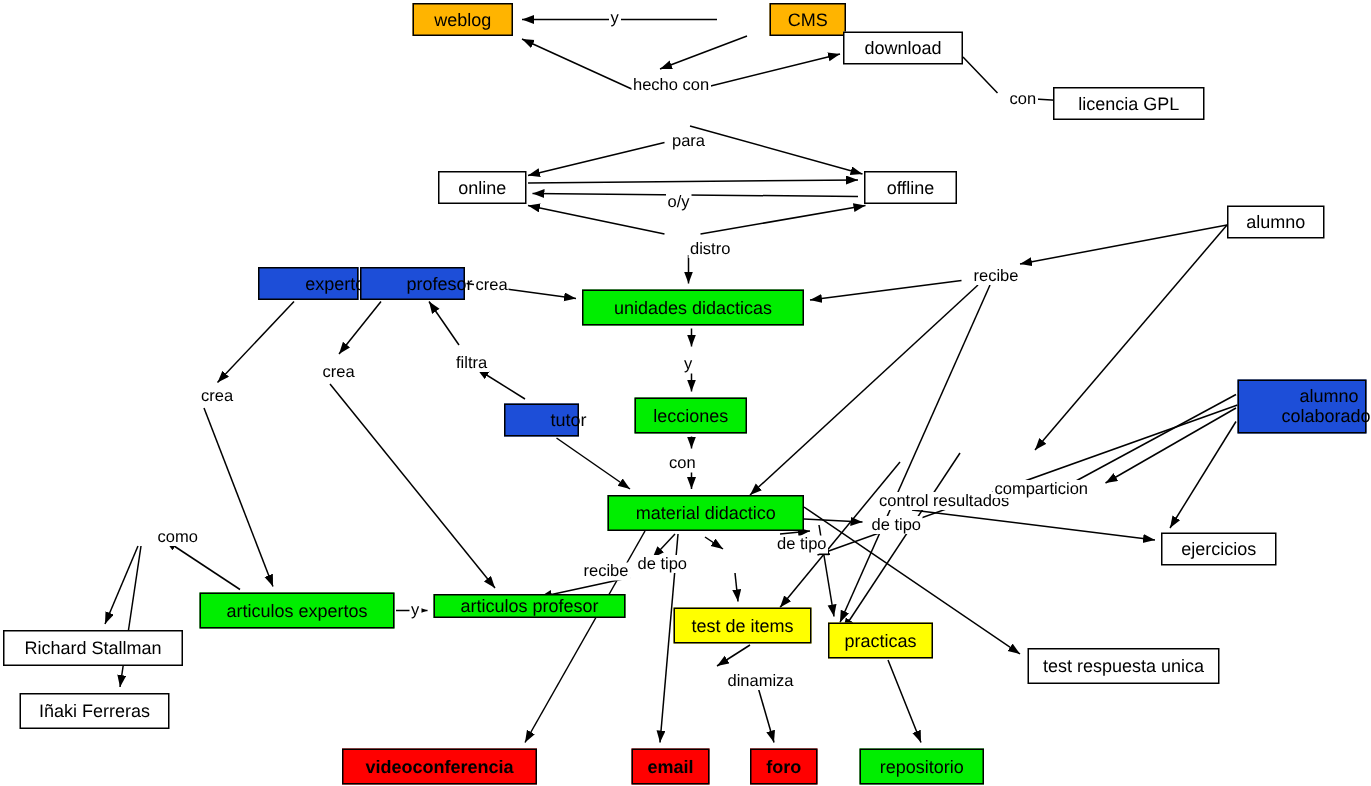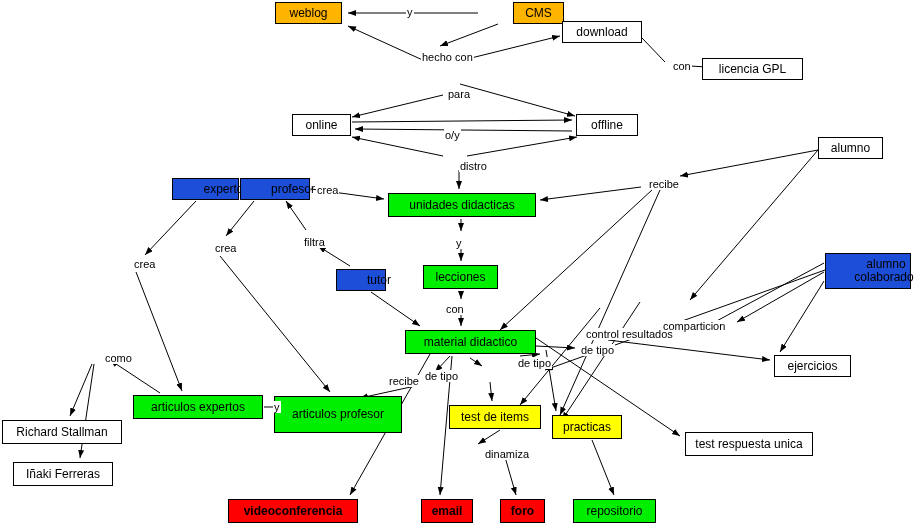--- a/index.html
+++ b/index.html
@@ -154,21 +154,21 @@
       <div class="node gray" style="left: 172px; top: 178px; width: 67px; height: 22px;">experto</div>
       <div class="node gray" style="left: 240px; top: 178px; width: 70px; height: 22px;">profesor</div>
       <div class="node green" style="left: 388px; top: 193px; width: 148px; height: 24px;">unidades didacticas</div>
       <div class="node gray" style="left: 825px; top: 253px; width: 86px; height: 36px;">alumno
 colaborador</div>
       <div class="node gray" style="left: 336px; top: 269px; width: 50px; height: 22px;">tutor</div>
       <div class="node green" style="left: 423px; top: 265px; width: 75px; height: 24px;">lecciones</div>
       <div class="node green" style="left: 405px; top: 330px; width: 131px; height: 24px;">material didactico</div>
       <div class="node white" style="left: 774px; top: 355px; width: 77px; height: 22px;">ejercicios</div>
       <div class="node green" style="left: 133px; top: 395px; width: 130px; height: 24px;">articulos expertos</div>
-      <div class="node green" style="left: 274px; top: 396px; width: 128px; height: 37px;">articulos profesor</div>
+      <div class="node green" style="left: 289px; top: 396px; width: 128px; height: 16px;">articulos profesor</div>
       <div class="node yellow" style="left: 449px; top: 405px; width: 92px; height: 24px;">test de items</div>
       <div class="node yellow" style="left: 552px; top: 415px; width: 70px; height: 24px;">practicas</div>
       <div class="node white" style="left: 2px; top: 420px; width: 120px; height: 24px; text-align: center;">Richard Stallman</div>
       <div class="node white" style="left: 685px; top: 432px; width: 128px; height: 24px;">test respuesta unica</div>
       <div class="node white" style="left: 13px; top: 462px; width: 100px; height: 24px;">Iñaki Ferreras</div>
       <div class="node red bold" style="left: 228px; top: 499px; width: 130px; height: 24px;">videoconferencia</div>
       <div class="node red bold" style="left: 421px; top: 499px; width: 52px; height: 24px;">email</div>
       <div class="node red bold" style="left: 500px; top: 499px; width: 45px; height: 24px;">foro</div>
       <div class="node green" style="left: 573px; top: 499px; width: 83px; height: 24px;">repositorio</div>
     </div>

